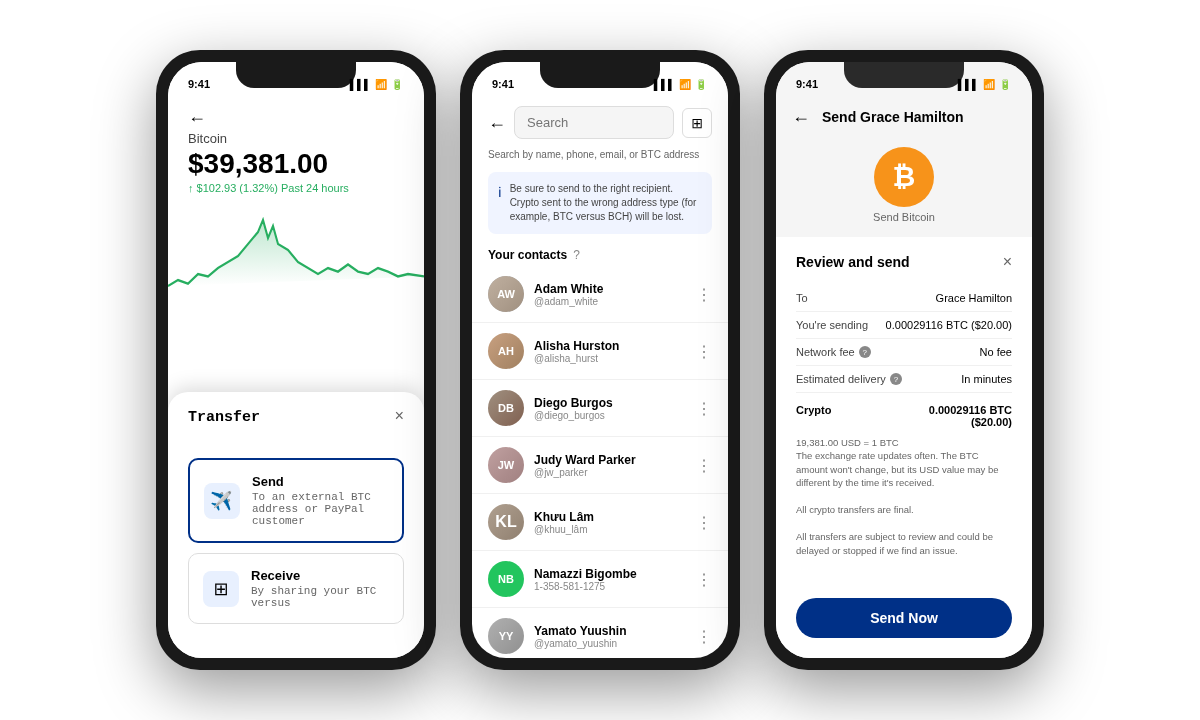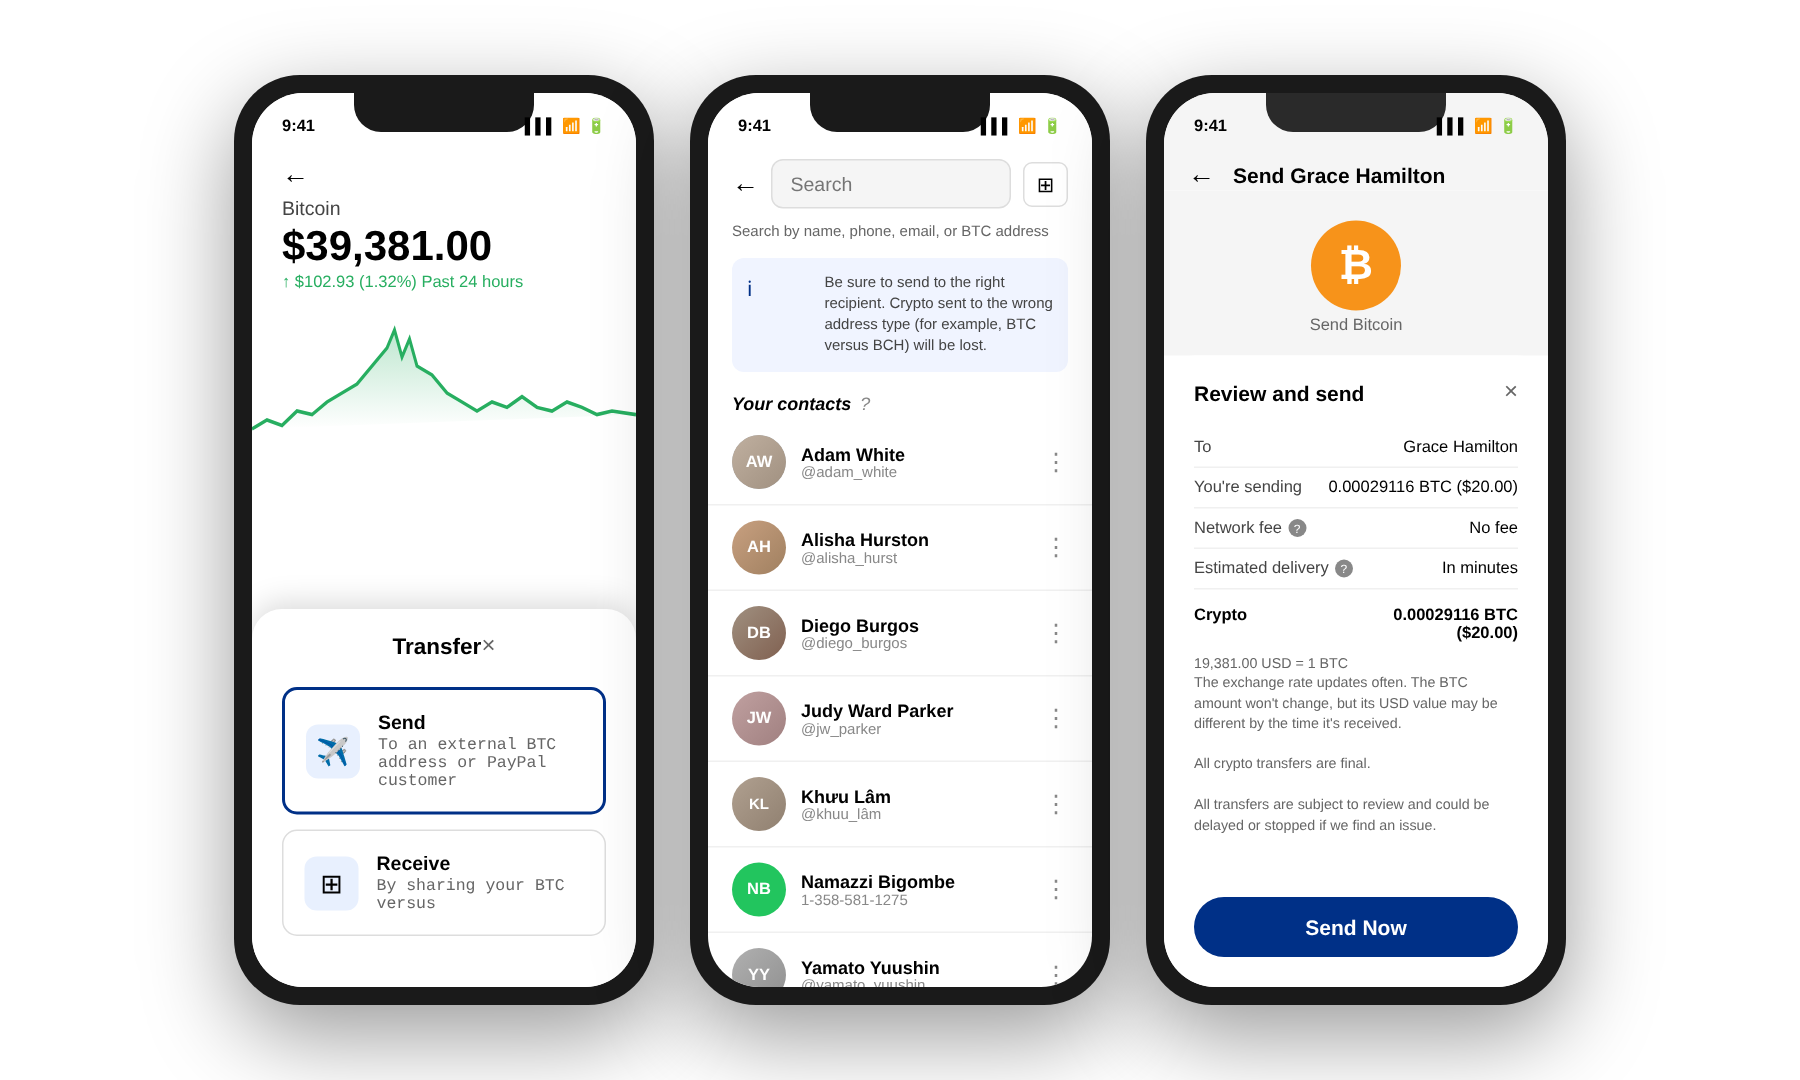--- a/index.html
+++ b/index.html
@@ -143,23 +143,24 @@
       bottom: 0;
       left: 0;
       right: 0;
       background: #fff;
       border-radius: 20px 20px 0 0;
       padding: 16px 20px 24px;
       box-shadow: 0 -4px 20px rgba(0,0,0,0.15);
     }
     .modal-header {
       display: flex;
-      justify-content: center;
-      align-items: center;
-      margin-bottom: 18px;
+      justify-content: space-between;
+      align-items: center;
+      margin-bottom: 32px;
+      font-family: Liberation Mono, monospace;
     }
     .modal-title {
       font-size: 15px;
       font-weight: 600;
       color: #000;
     }
     .close-btn {
       font-size: 16px;
       color: #666;
       cursor: pointer;
@@ -260,28 +261,26 @@
     }
     .warning-icon {
       font-size: 14px;
       color: #003087;
       flex-shrink: 0;
     }
     .warning-text {
       font-size: 10px;
       color: #444;
       line-height: 1.4;
-      margin-left: 40px;
     }
     .contacts-header {
       display: flex;
       align-items: center;
       gap: 6px;
       padding: 6px 16px 4px;
-      font-style: italic;
     }
     .contacts-label {
       font-size: 12px;
       font-weight: 600;
       color: #000;
     }
     .contacts-info {
       font-size: 12px;
       color: #888;
     }
@@ -602,21 +601,21 @@
           </div>
           <div class="contact-info">
             <div class="contact-name">Judy Ward Parker</div>
             <div class="contact-handle">@jw_parker</div>
           </div>
           <span class="contact-more">⋮</span>
         </div>
 
         <div class="contact-item">
           <div class="contact-avatar" style="background:linear-gradient(135deg,#b0a090,#908070);">
-            <span style="font-size:10px">KL</span>
+            <span style="font-size:16px">KL</span>
           </div>
           <div class="contact-info">
             <div class="contact-name">Khưu Lâm</div>
             <div class="contact-handle">@khuu_lâm</div>
           </div>
           <span class="contact-more">⋮</span>
         </div>
 
         <div class="contact-item">
           <div class="contact-avatar" style="background:#22c55e;">

